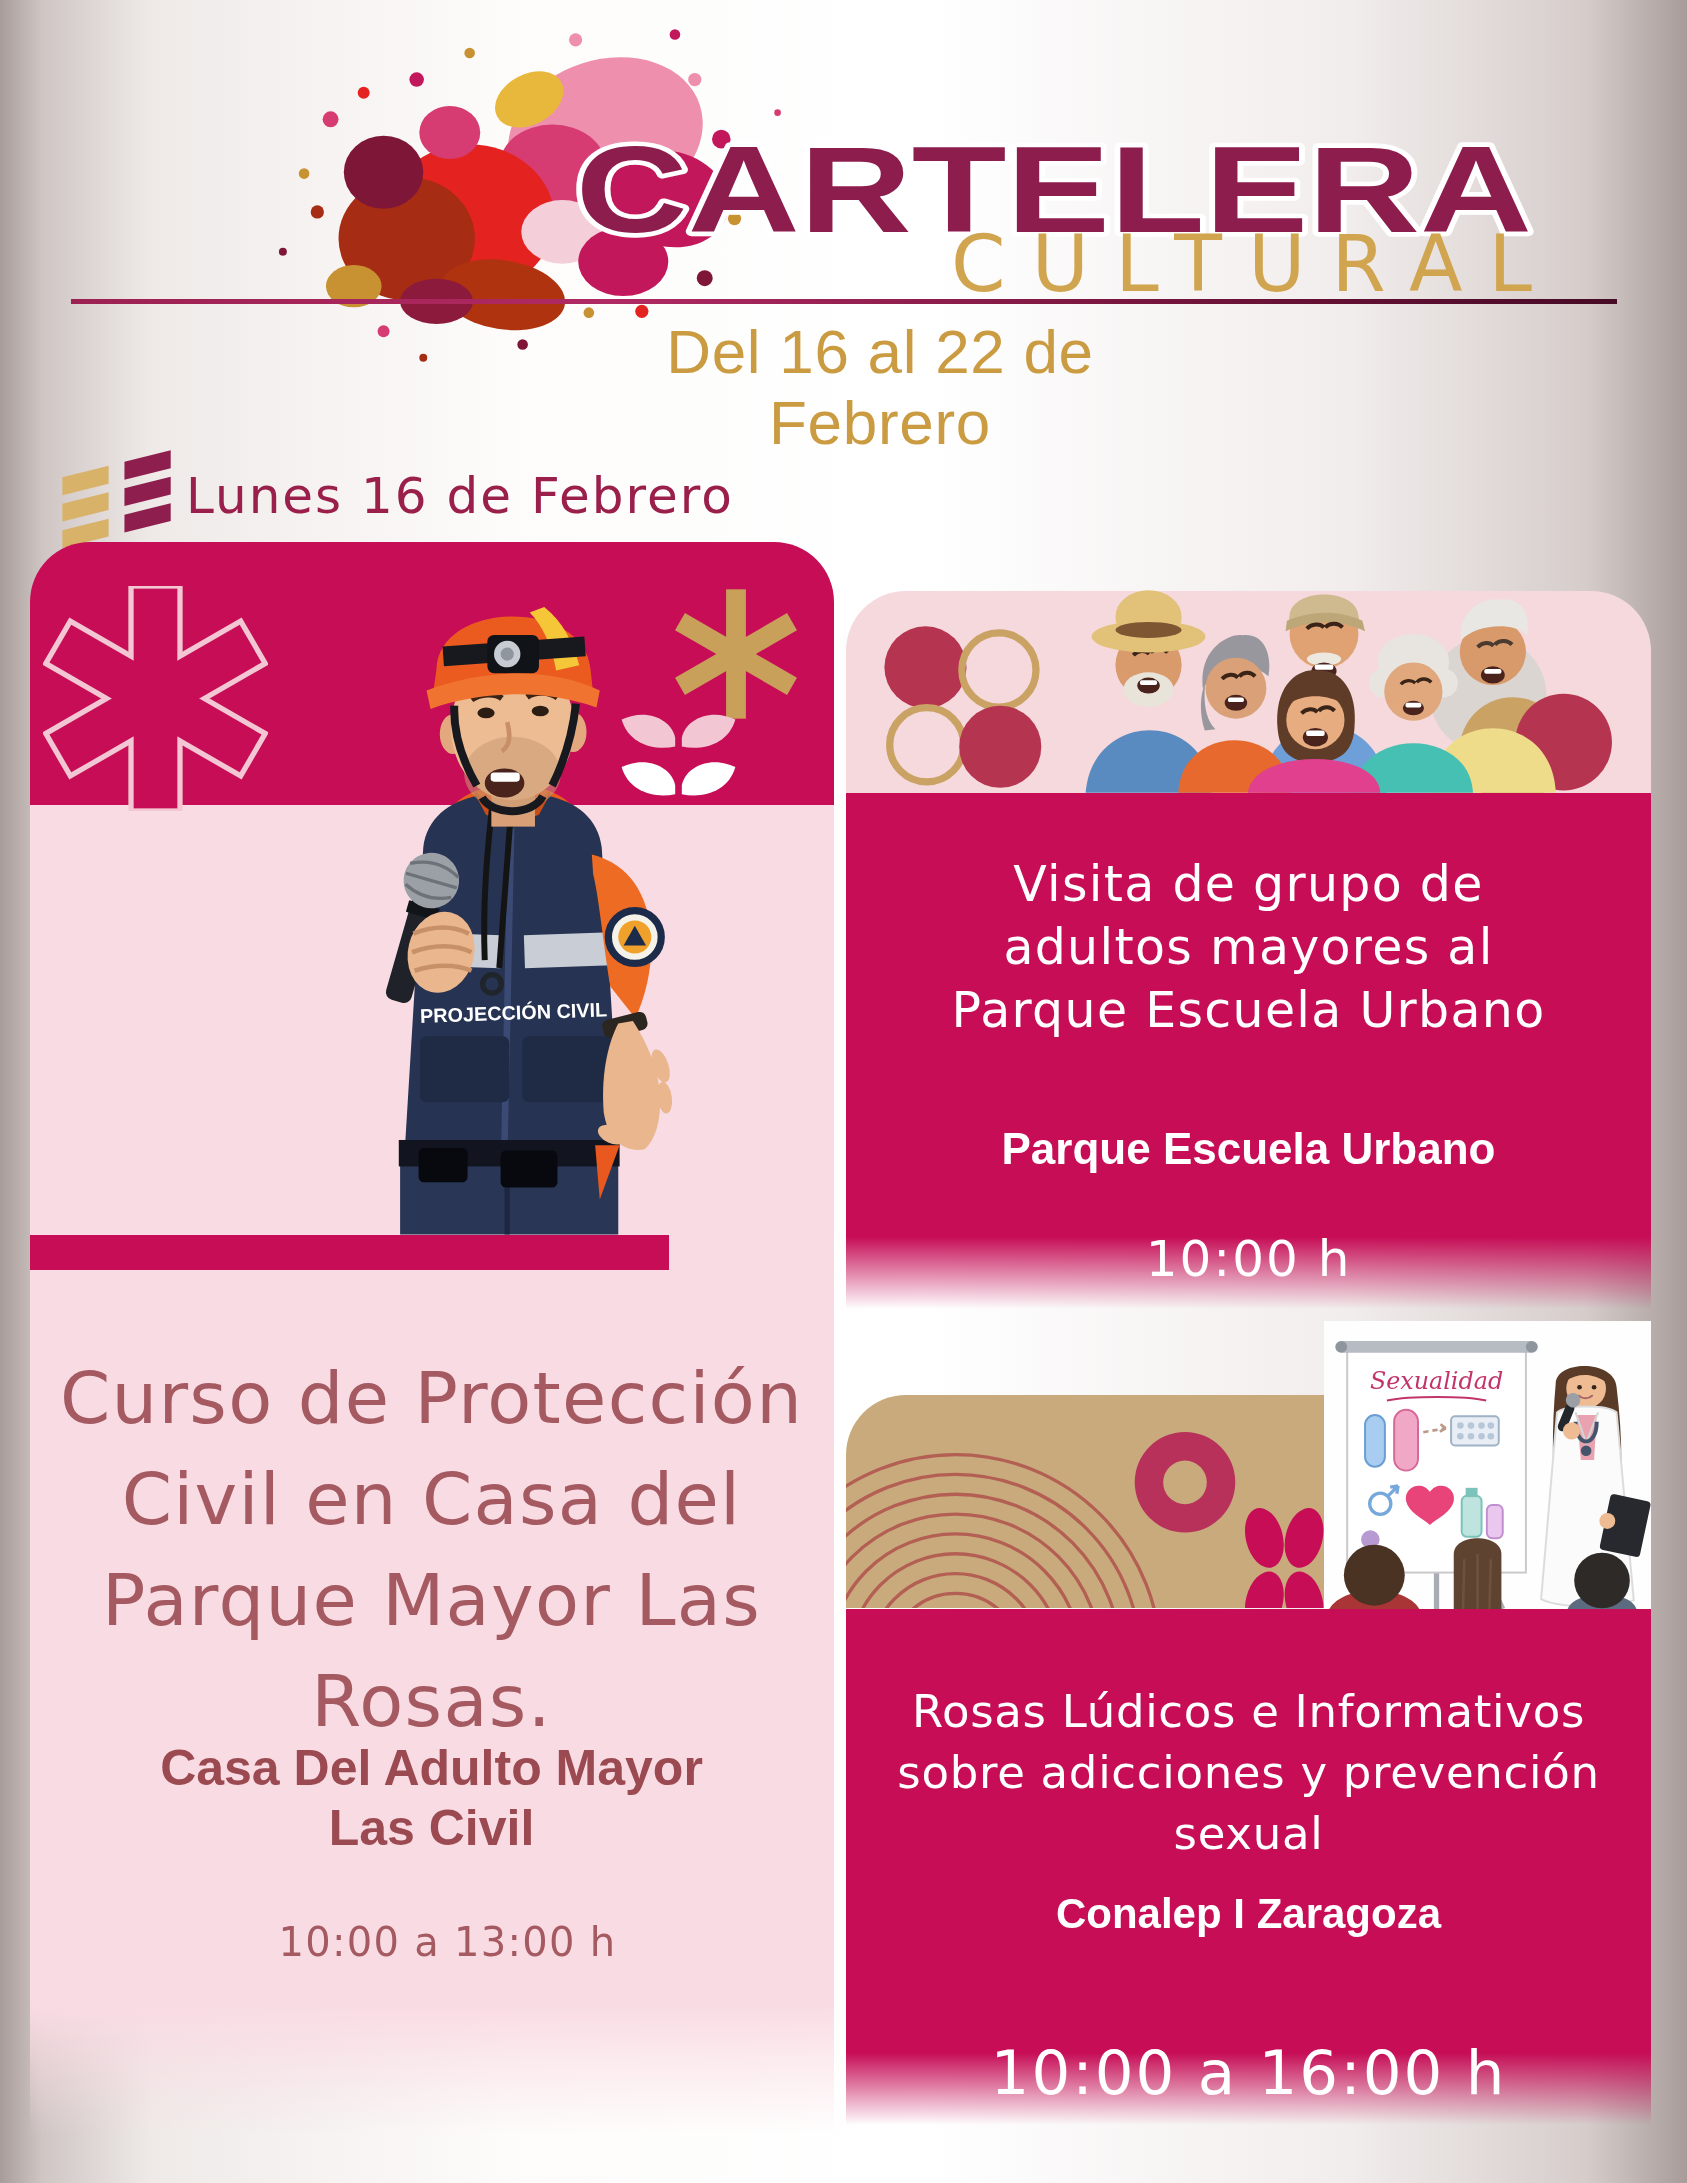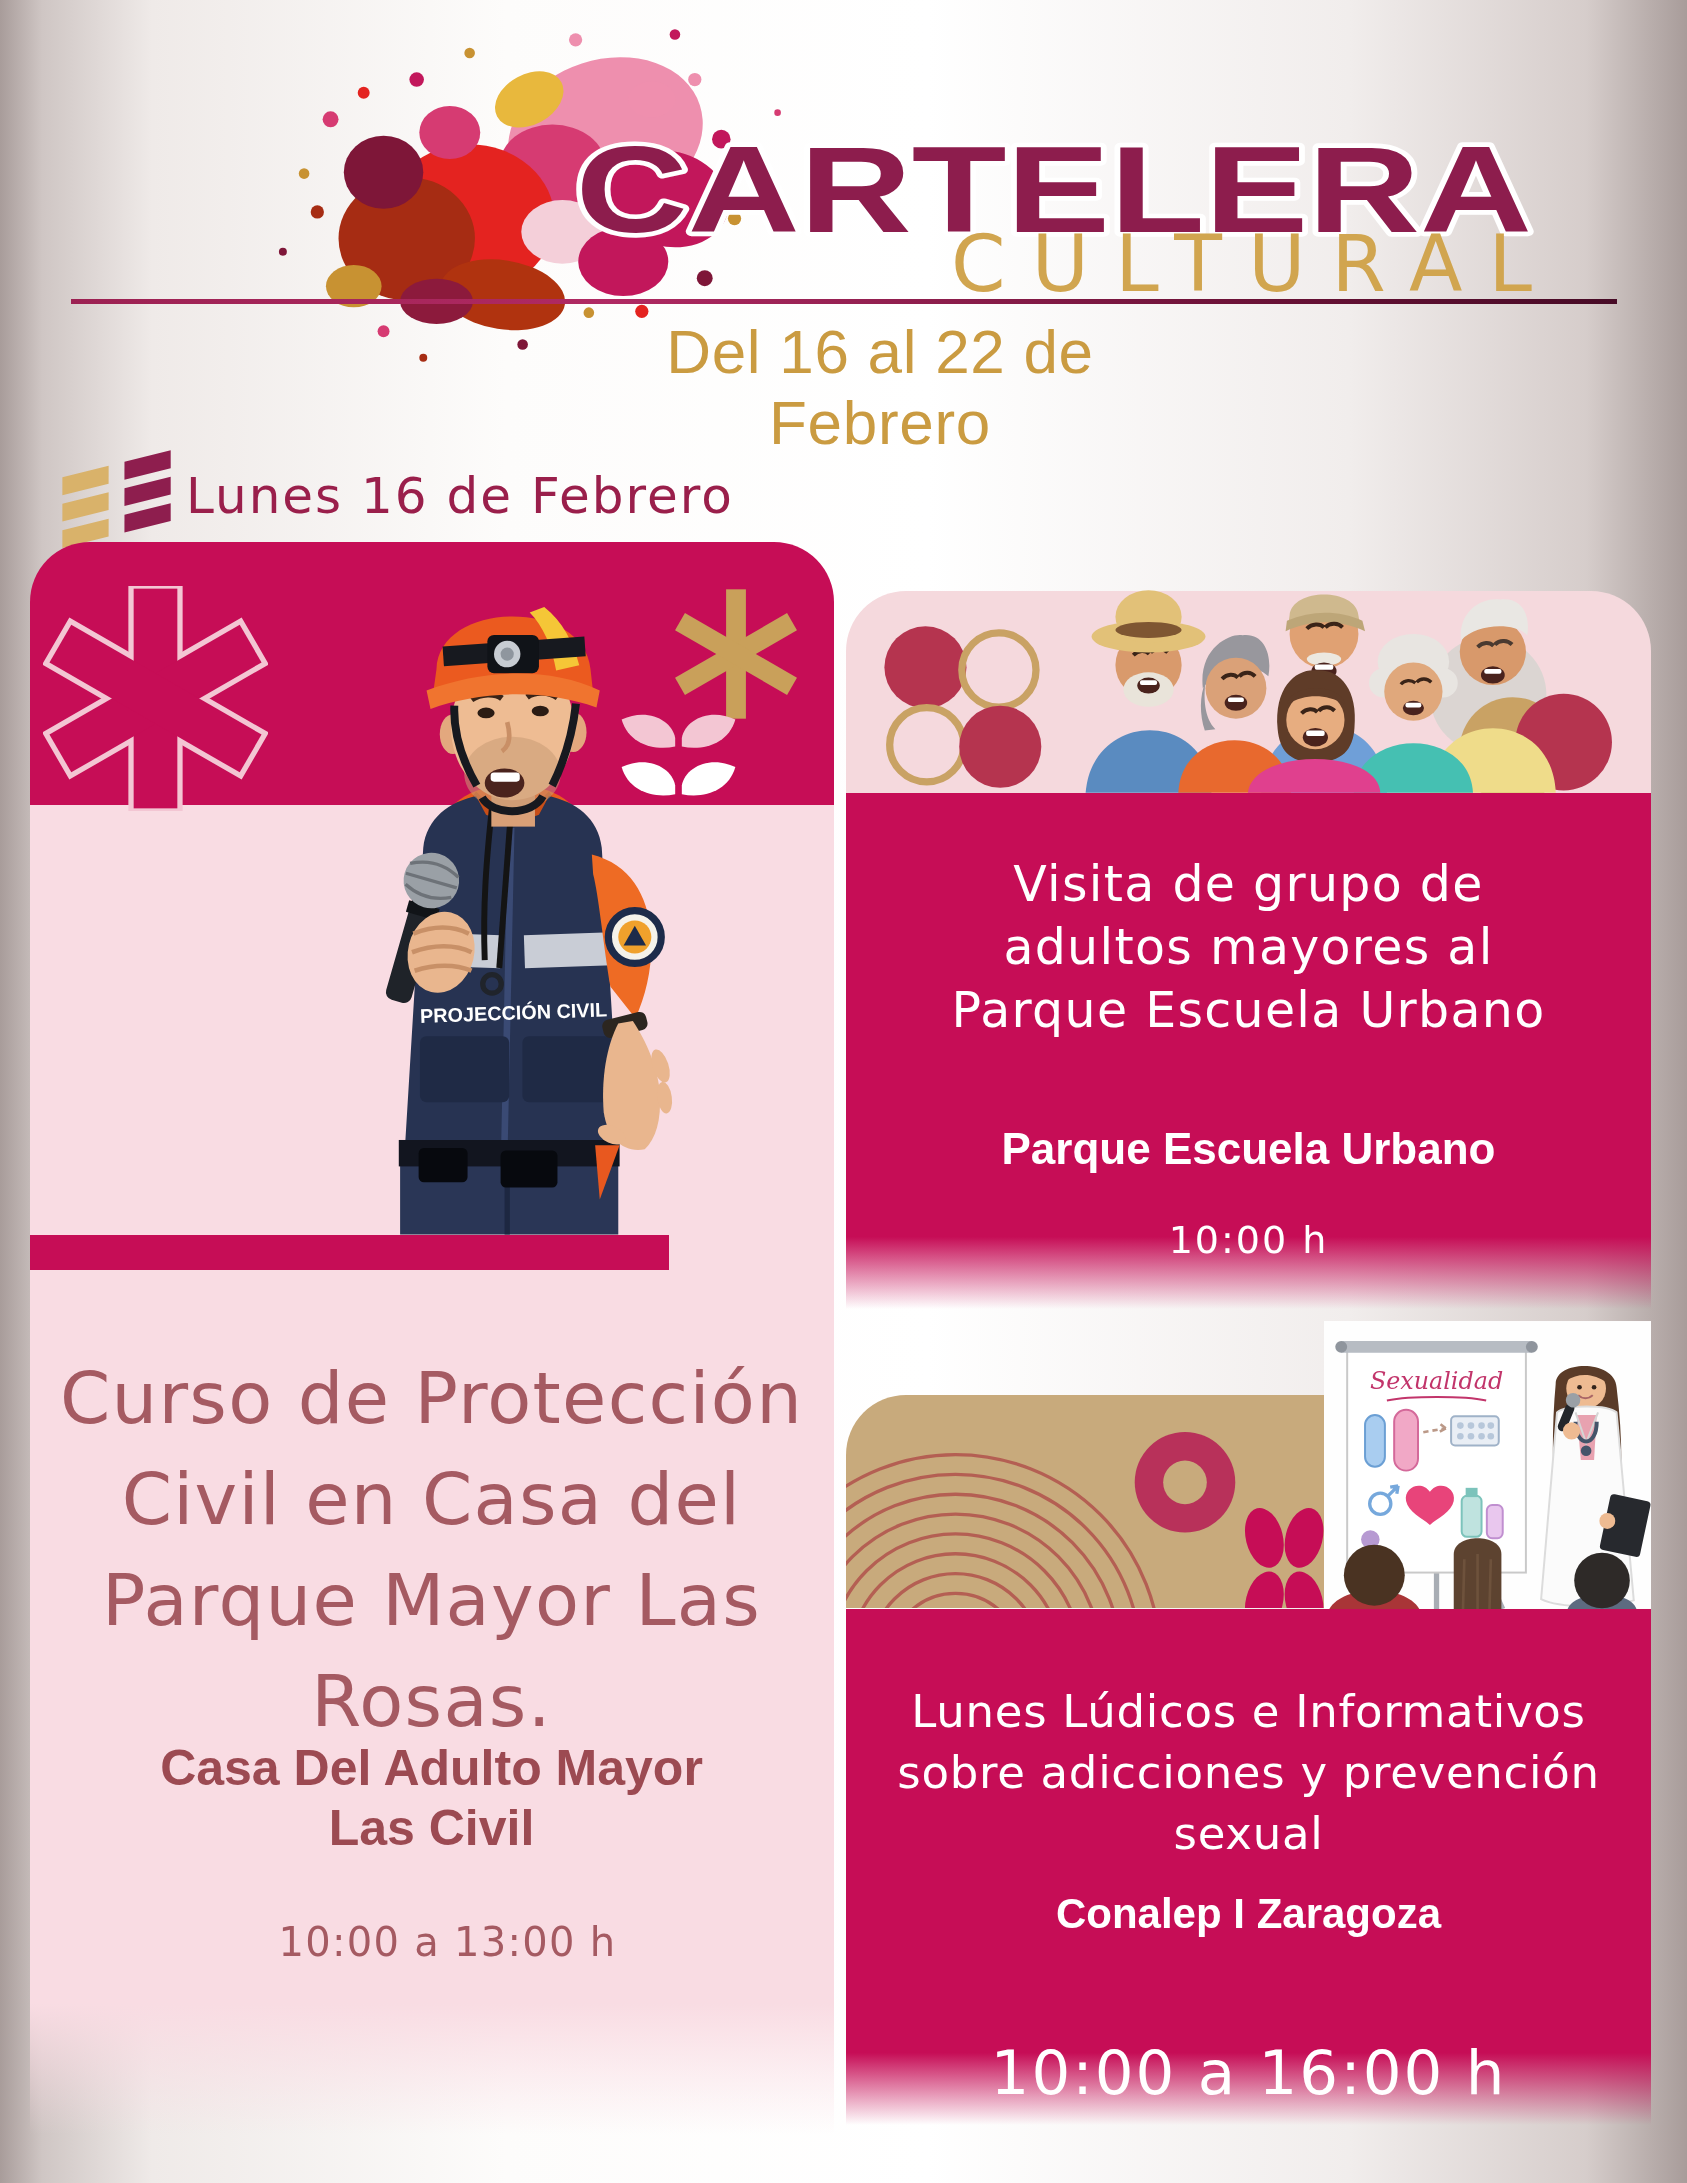--- a/index.html
+++ b/index.html
@@ -28,21 +28,21 @@
   .lc-time{position:absolute;left:60px;top:1879px;width:775px;text-align:center;
     font-size:40px;color:#a55a62;letter-spacing:1.3px;}
   .rt-header{left:846px;top:591px;width:805px;height:203px;background:#f5d9dd;}
   .rt-band{position:absolute;left:846px;top:793px;width:805px;height:516px;
     background:linear-gradient(180deg,#c60d56 0%,#c60d56 86%,rgba(198,13,86,0) 100%);}
   .rt-title{position:absolute;left:859px;top:804px;width:779px;text-align:center;
     font-size:49px;line-height:63px;color:#fff;letter-spacing:1.3px;}
   .rt-venue{position:absolute;left:859px;top:1080px;width:779px;text-align:center;
     font-family:"Liberation Sans",sans-serif;font-weight:bold;font-size:44px;color:#fff;}
   .rt-time{position:absolute;left:859px;top:1180px;width:779px;text-align:center;
-    font-size:38px;color:#fff;letter-spacing:2px;}
+    font-size:50px;color:#fff;letter-spacing:2px;}
   .rb-header{left:846px;top:1395px;width:805px;height:213px;background:#c8aa7c;}
   .rb-band{position:absolute;left:846px;top:1609px;width:805px;height:516px;
     background:linear-gradient(180deg,#c60d56 0%,#c60d56 86%,rgba(198,13,86,0) 100%);}
   .rb-title{position:absolute;left:859px;top:1636px;width:779px;text-align:center;
     font-size:45px;line-height:61px;color:#fff;letter-spacing:0.7px;}
   .rb-venue{position:absolute;left:859px;top:1848px;width:779px;text-align:center;
     font-family:"Liberation Sans",sans-serif;font-weight:bold;font-size:42px;color:#fff;}
   .rb-time{position:absolute;left:859px;top:1976px;width:779px;text-align:center;
     font-size:61px;color:#fff;letter-spacing:2px;}
   .line{display:block;}
@@ -383,21 +383,21 @@
       <circle cx="76" cy="384" r="46" fill="#4a3322"></circle>
       <path d="M196,435 L196,352 C196,320 268,320 268,352 L268,435 Z" fill="#5d4330"></path>
       <path d="M212,360 L210,435 M232,352 L232,435 M252,360 L250,435" stroke="#6e523c" stroke-width="4"></path>
       <path d="M368,435 C380,406 462,406 472,435 Z" fill="#5d6b80"></path>
       <circle cx="420" cy="392" r="42" fill="#2e2a28"></circle>
     </svg>
 
     <div class="rb-band"></div>
 
     <p class="rb-title">
-      <span class="line">Lunes Lúdicos e Informativos</span>
+      <span class="line">Rosas Lúdicos e Informativos</span>
       <span class="line">sobre adicciones y prevención</span>
       <span class="line">sexual</span>
     </p>
     <p class="rb-venue">Conalep I Zaragoza</p>
     <p class="rb-time">10:00 a 16:00 h</p>
   </section>
 
 </div>
 
 

